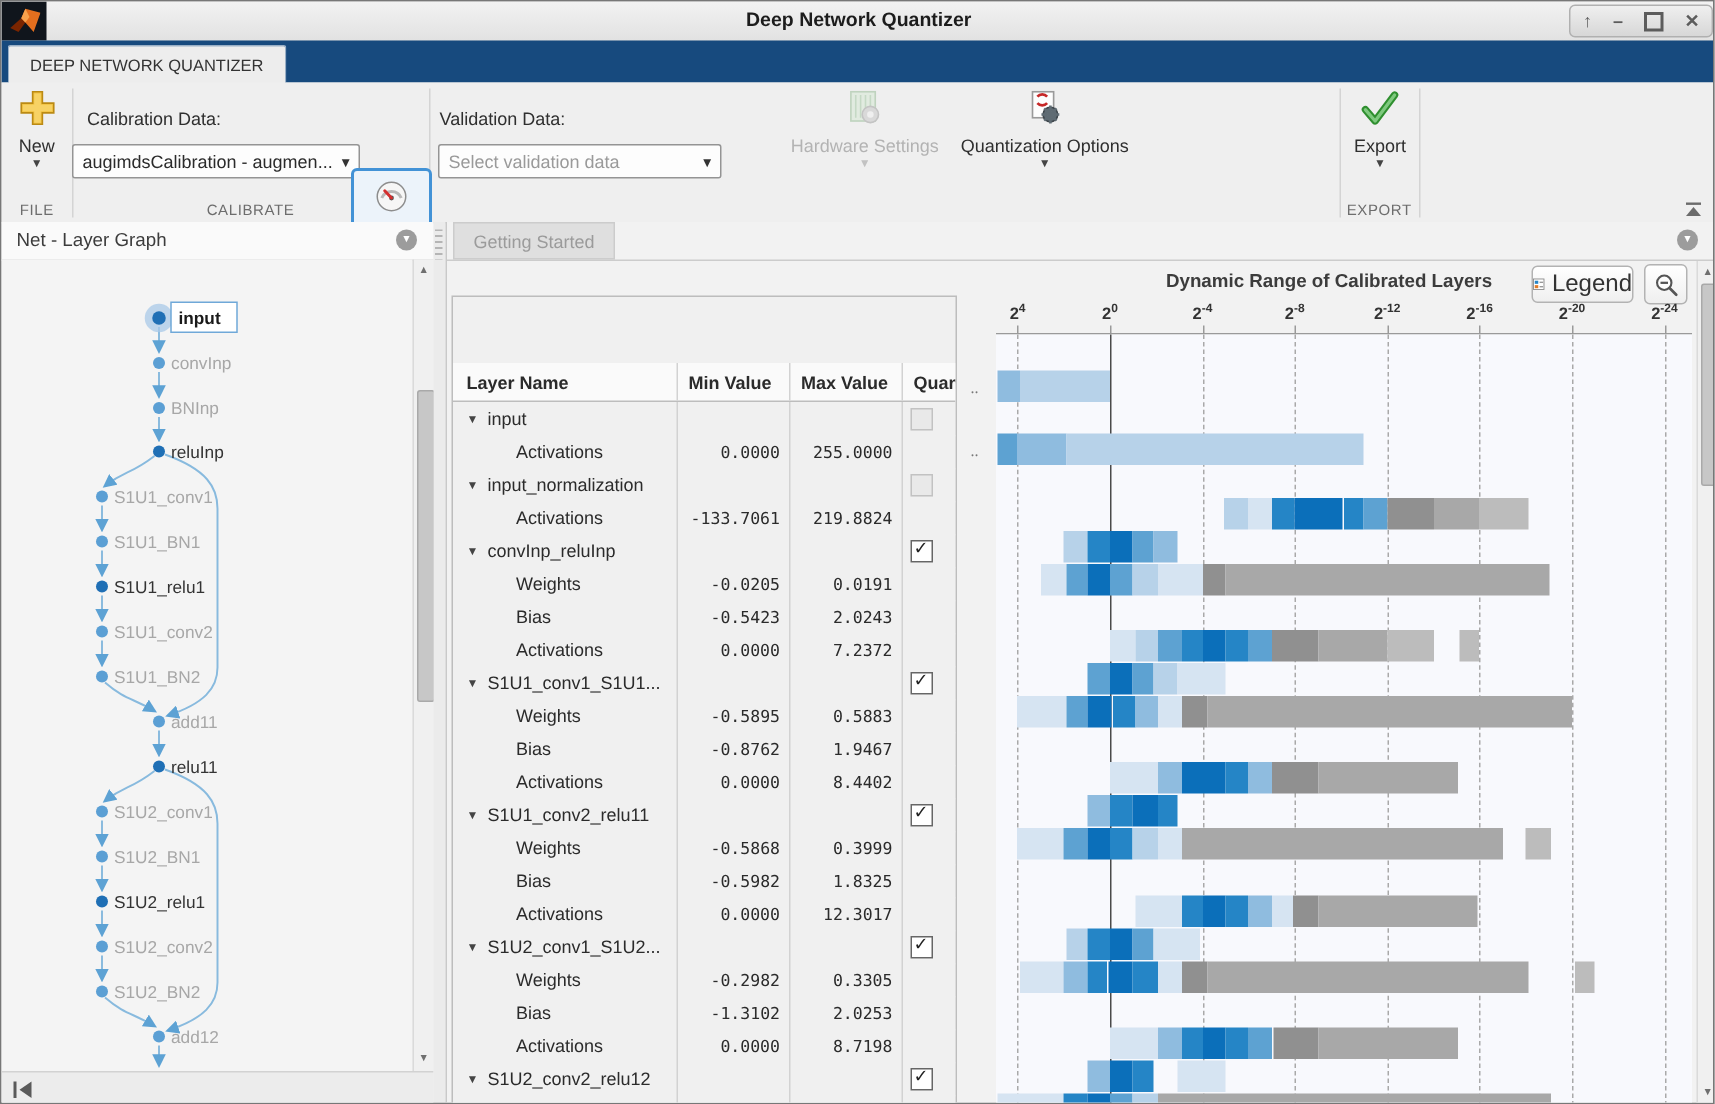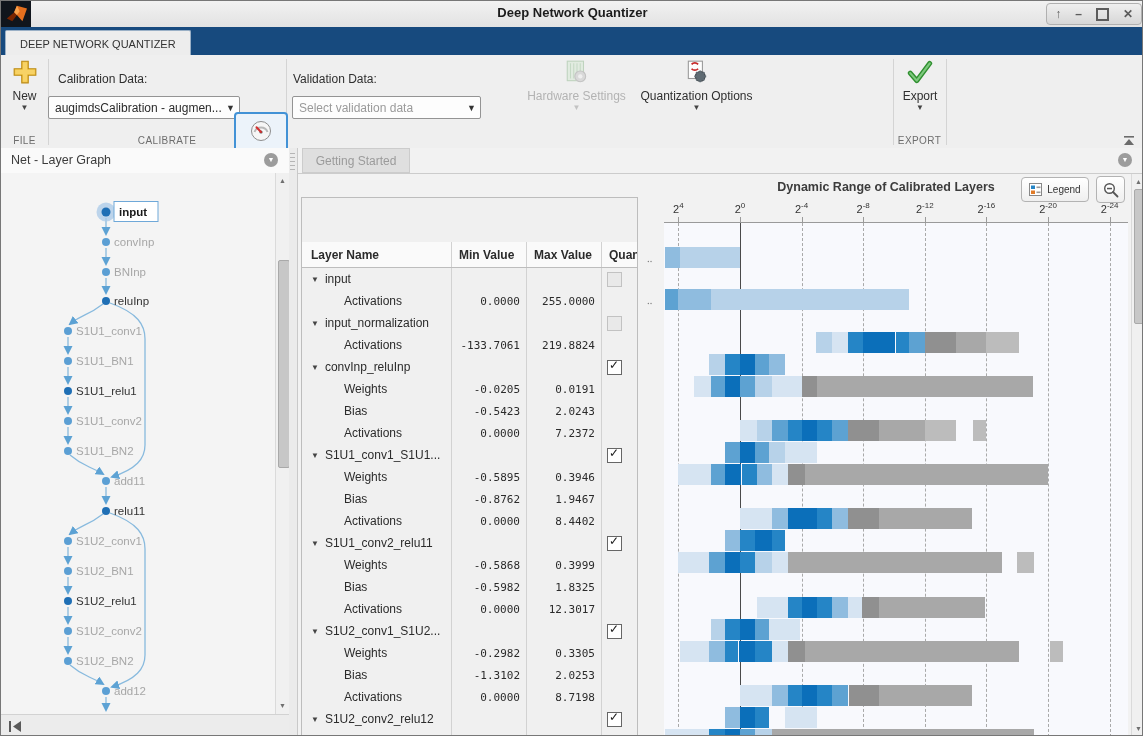--- a/index.html
+++ b/index.html
@@ -57,23 +57,23 @@
   .tcell{position:absolute;top:0;height:100%;display:flex;align-items:center;font-size:12px;overflow:hidden;box-sizing:border-box;}
   .cellborder{border-right:1px solid #d2d2d2;}
   .num{font-family:"DejaVu Sans Mono",monospace;font-size:11px;justify-content:flex-end;padding-right:6px;}
   .gtri{font-size:8px;color:#444;margin:0 6px 0 9px;}
   .childname{padding-left:42px;}
   .cb{width:13px;height:13px;border:1px solid #666;background:#fff;margin-left:5px;position:relative;}
   .cb.dis{background:#e9e9e9;border-color:#c2c2c2;}
   .cb .ck{position:absolute;left:1px;top:-3px;font-size:12px;color:#222;}
   
   #chart-title{left:344px;top:32px;width:488px;text-align:center;font-size:12.5px;font-weight:bold;color:#3c3c3c;}
-  #legend-btn{left:723px;top:29px;width:66px;height:23px;background:linear-gradient(#ffffff,#efefef);border:1px solid #b3b3b3;border-radius:4px;display:flex;align-items:center;justify-content:center;gap:5px;font-size:10px;color:#333;}
+  #legend-btn{left:723px;top:29px;width:66px;height:23px;background:linear-gradient(#ffffff,#efefef);border:1px solid #b3b3b3;border-radius:4px;display:flex;align-items:center;justify-content:center;gap:5px;font-size:16px;color:#333;}
   #zoomout-btn{left:798px;top:28px;width:27px;height:25px;background:linear-gradient(#ffffff,#efefef);border:1px solid #b3b3b3;border-radius:4px;display:flex;align-items:center;justify-content:center;}
-  .ticklabel{position:absolute;top:53px;width:30px;text-align:center;font-size:11px;color:#333;}
+  .ticklabel{position:absolute;top:53px;width:30px;text-align:center;font-size:11px;color:#333;font-weight:bold;}
   .ticklabel sup{font-size:8px;}
   #axis-base{left:366px;top:74px;width:464px;height:1px;background:#9a9a9a;}
   .tickmark{position:absolute;top:69px;width:1px;height:5px;background:#9a9a9a;}
   #plot{left:366px;top:75px;width:464px;height:514px;background:#f8f9fd;overflow:visible;}
   .gridline{position:absolute;top:0;height:514px;width:0;border-left:1px dashed #a9a9a9;}
   #zeroline{position:absolute;top:0;height:514px;width:1px;background:#4a4a4a;}
   .barrow{position:absolute;height:21px;left:0;width:464px;}
   .seg{position:absolute;top:0;height:21px;}
   .odots{position:absolute;font-size:10px;color:#777;letter-spacing:1px;top:4px;}
   
@@ -358,21 +358,21 @@
           <div class="tcell cellborder num" style="left: 225px; width: 75px;"></div>
           <div class="tcell" style="left: 300px; width: 35px;">
             <span class="cb">
               <span class="ck">✓</span>
             </span>
           </div>
         </div>
         <div class="trow" style="top: 224px;">
           <div class="tcell cellborder childname" style="left: 0px; width: 150px;">Weights</div>
           <div class="tcell cellborder num" style="left: 150px; width: 75px;">-0.5895</div>
-          <div class="tcell cellborder num" style="left: 225px; width: 75px;">0.3946</div>
+          <div class="tcell cellborder num" style="left: 225px; width: 75px;">0.5883</div>
           <div class="tcell" style="left: 300px; width: 35px;"></div>
         </div>
         <div class="trow" style="top: 246px;">
           <div class="tcell cellborder childname" style="left: 0px; width: 150px;">Bias</div>
           <div class="tcell cellborder num" style="left: 150px; width: 75px;">-0.8762</div>
           <div class="tcell cellborder num" style="left: 225px; width: 75px;">1.9467</div>
           <div class="tcell" style="left: 300px; width: 35px;"></div>
         </div>
         <div class="trow" style="top: 268px;">
           <div class="tcell cellborder childname" style="left: 0px; width: 150px;">Activations</div>

